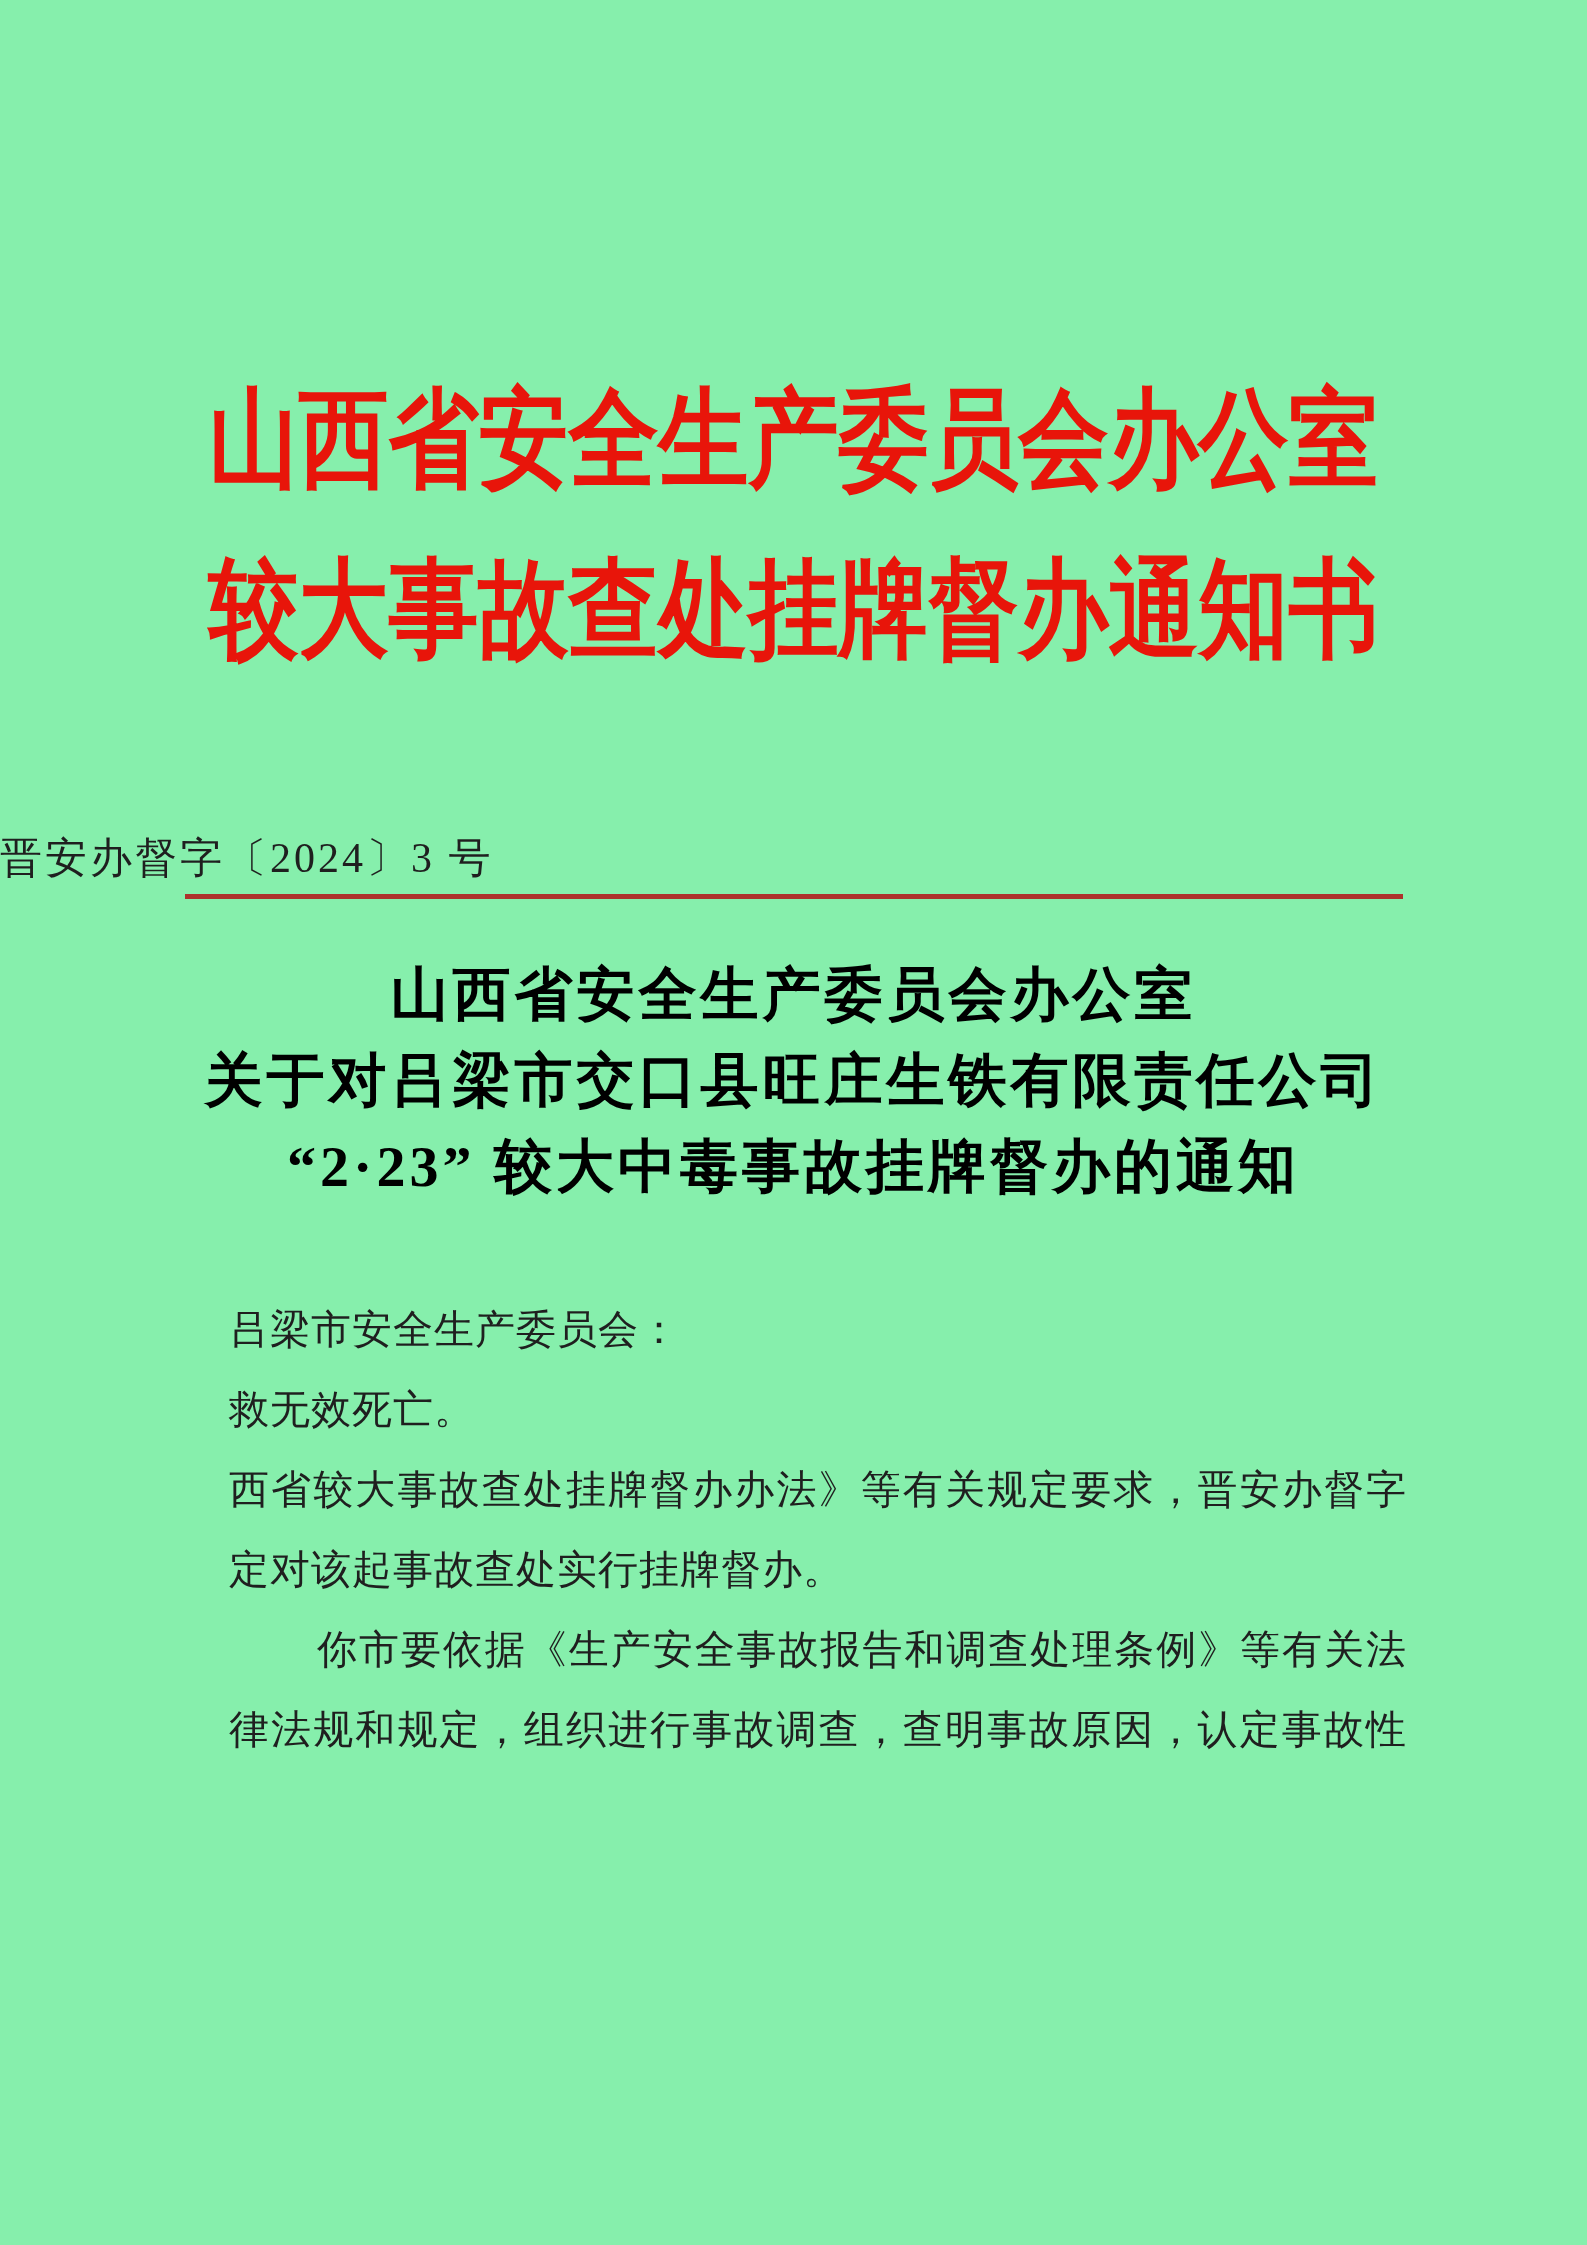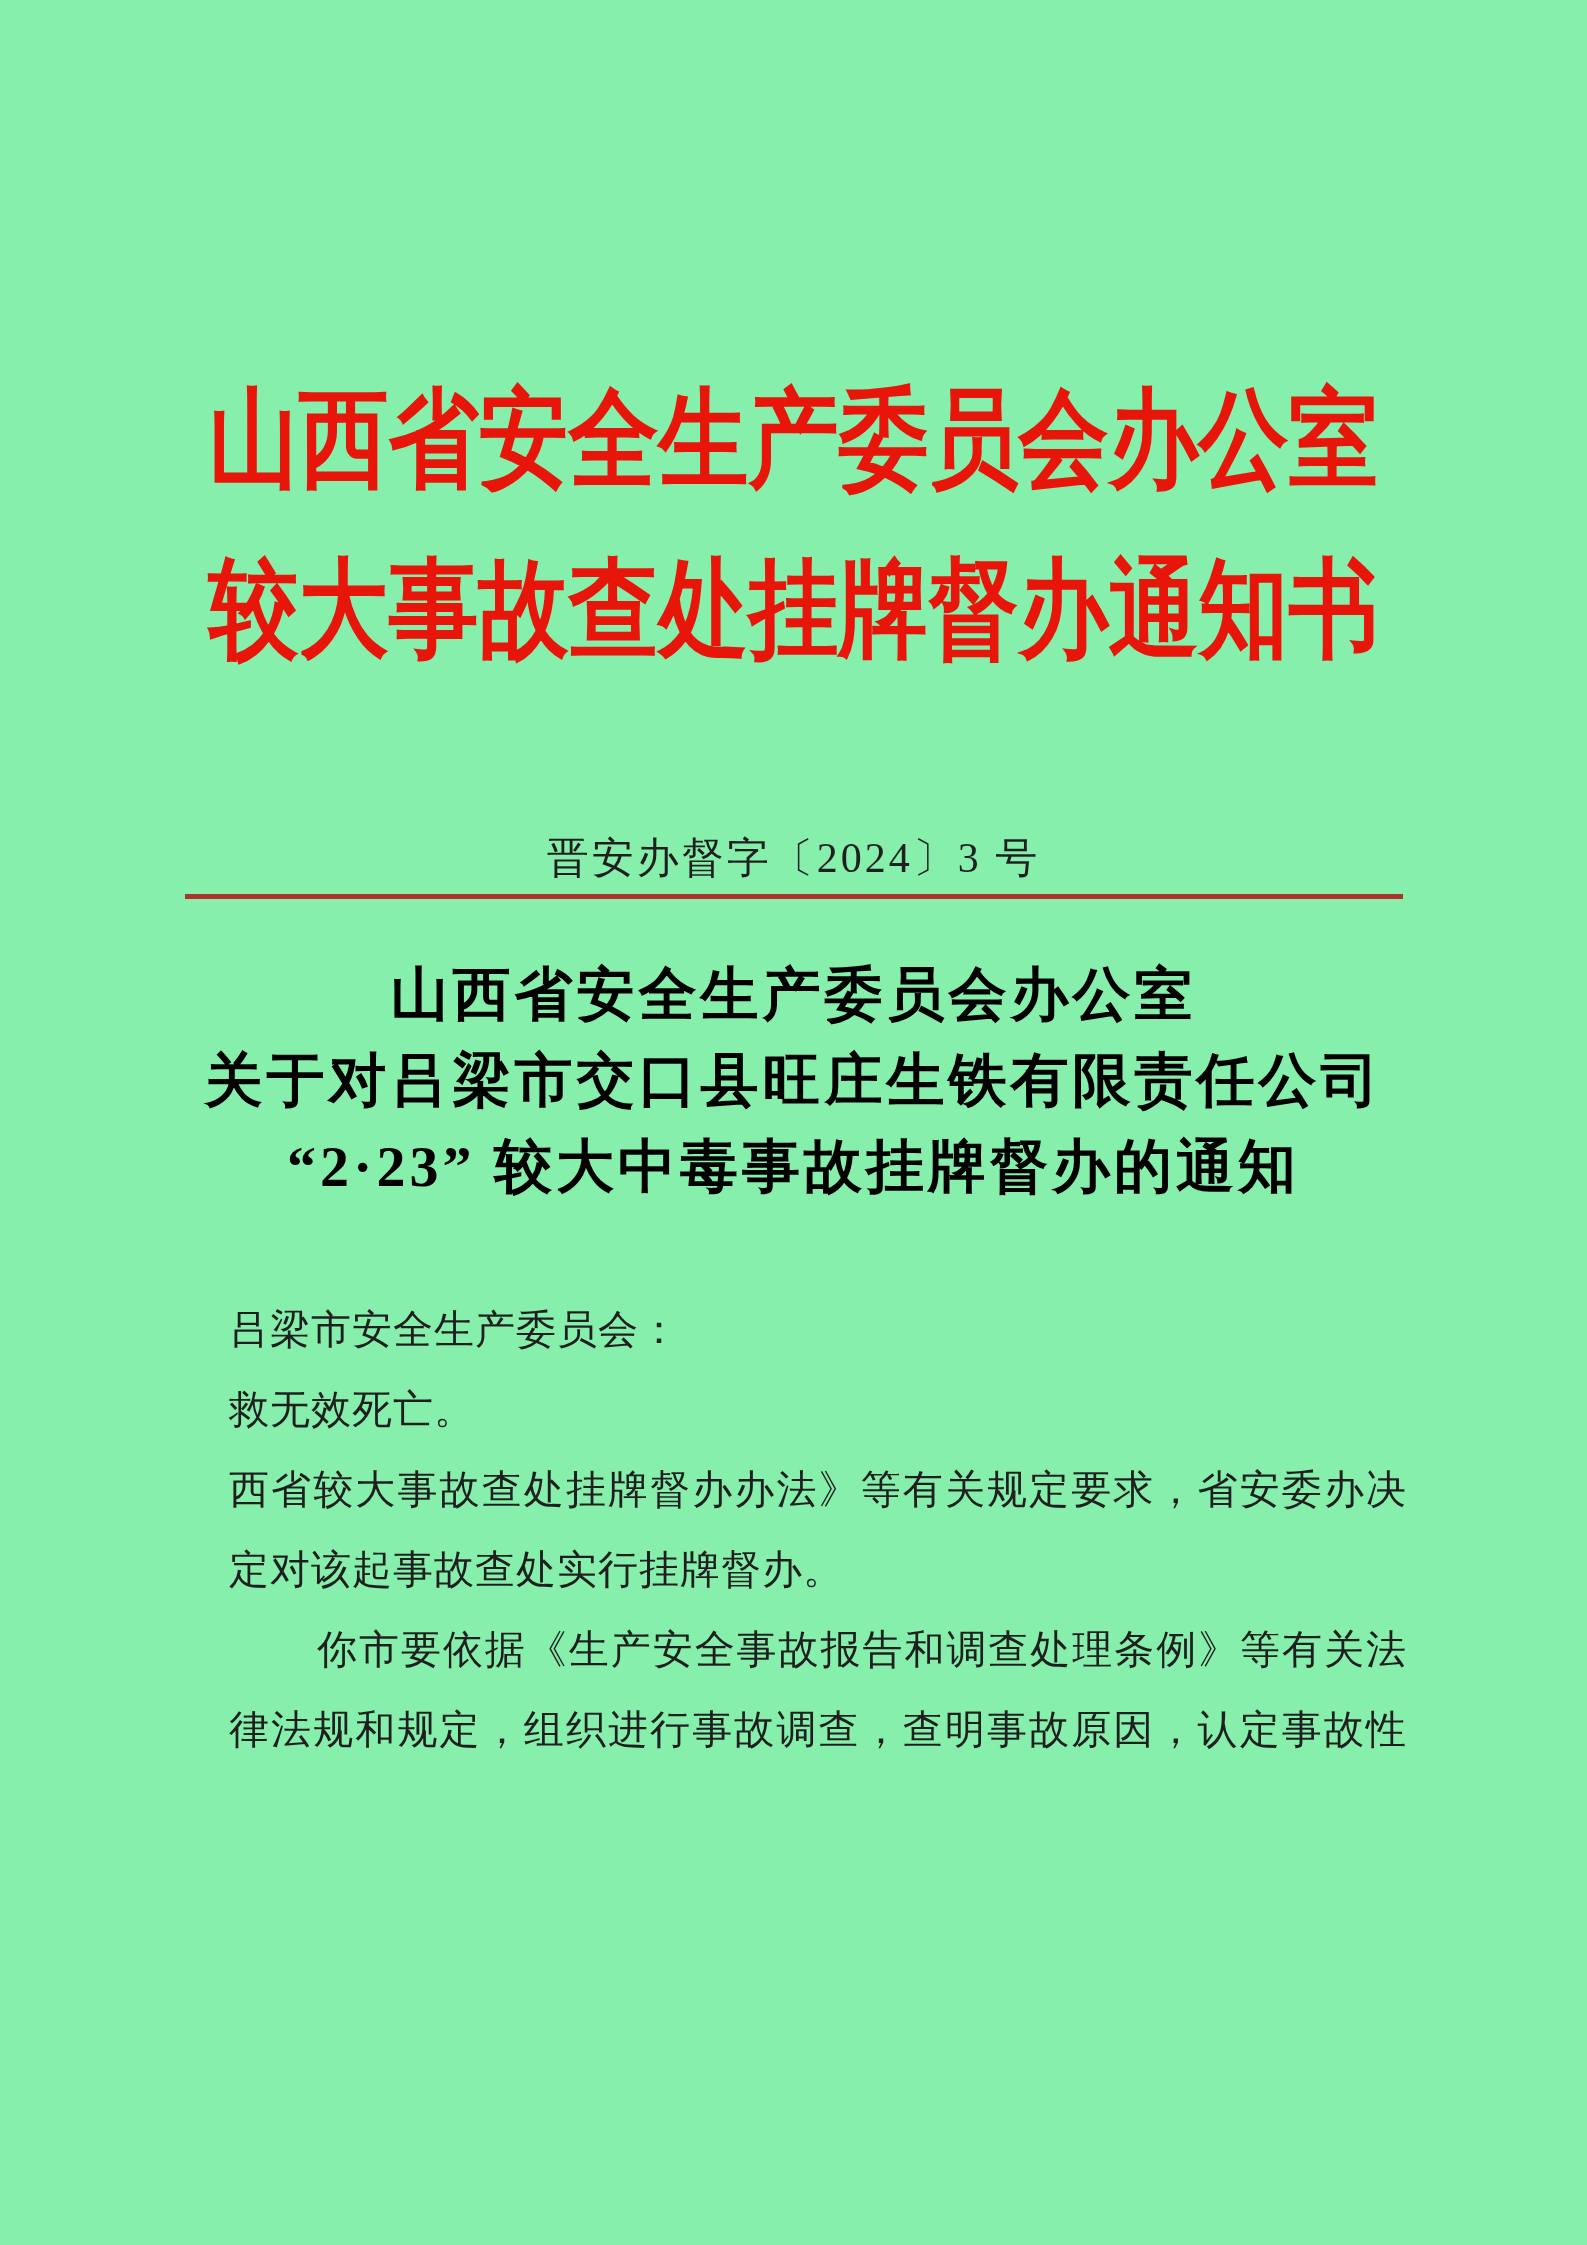--- a/index.html
+++ b/index.html
@@ -34,21 +34,20 @@
   }
   .red-title-1 { top: 386px; }
   .red-title-2 { top: 556px; }
 
   
   .doc-number {
     position: absolute;
     top: 830px;
     left: 0;
     width: 100%;
-    text-align: center;
     font-size: 42px;
     line-height: 56px;
     color: #1f1f1f;
     letter-spacing: 3px;
     font-weight: 400;
   }
 
   
   .red-rule {
     position: absolute;
@@ -115,19 +114,19 @@
 
   <div class="doc-title">
     <div class="doc-title-line">山西省安全生产委员会办公室</div>
     <div class="doc-title-line">关于对吕梁市交口县旺庄生铁有限责任公司</div>
     <div class="doc-title-line">“2·23” 较大中毒事故挂牌督办的通知</div>
   </div>
 
   <div class="doc-body">
     <div class="bl">吕梁市安全生产委员会：</div>
     <div class="bl">救无效死亡。</div>
-    <div class="bl just">西省较大事故查处挂牌督办办法》等有关规定要求，省安委办决</div>
+    <div class="bl just">西省较大事故查处挂牌督办办法》等有关规定要求，晋安办督字</div>
     <div class="bl">定对该起事故查处实行挂牌督办。</div>
     <div class="bl just ind">你市要依据《生产安全事故报告和调查处理条例》等有关法</div>
     <div class="bl just">律法规和规定，组织进行事故调查，查明事故原因，认定事故性</div>
   </div>
 
 </div>
 
 </body></html>

